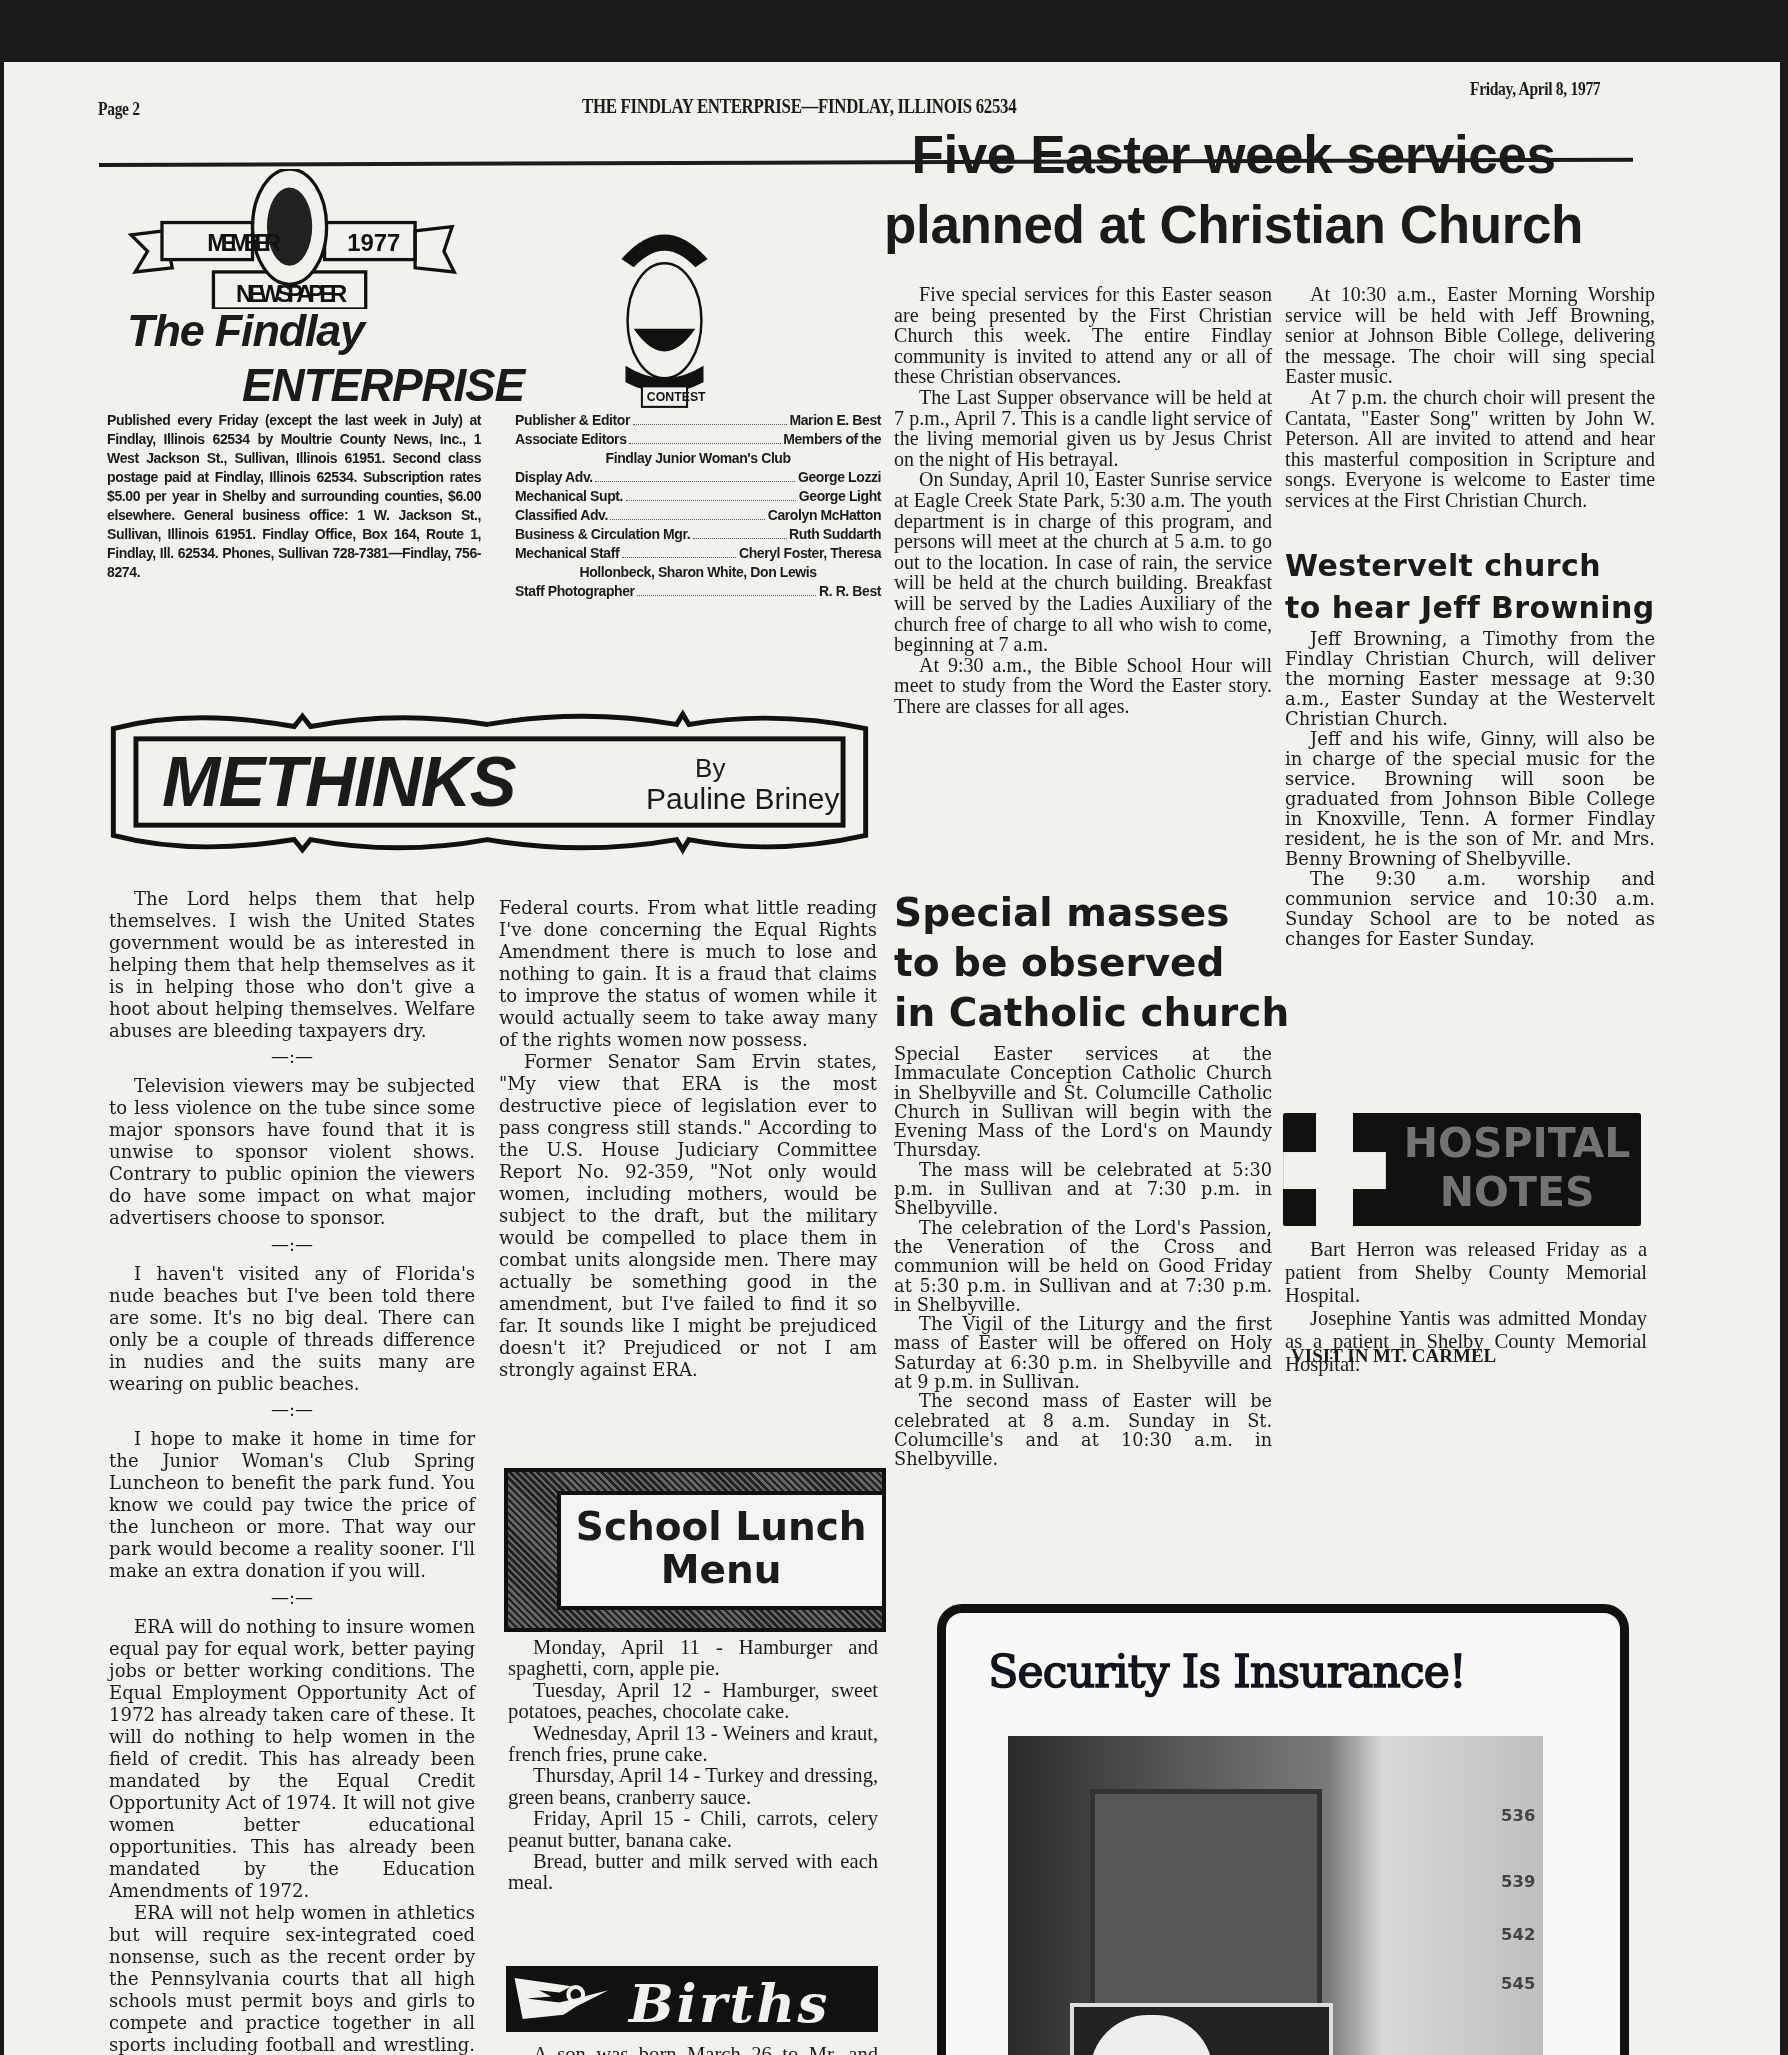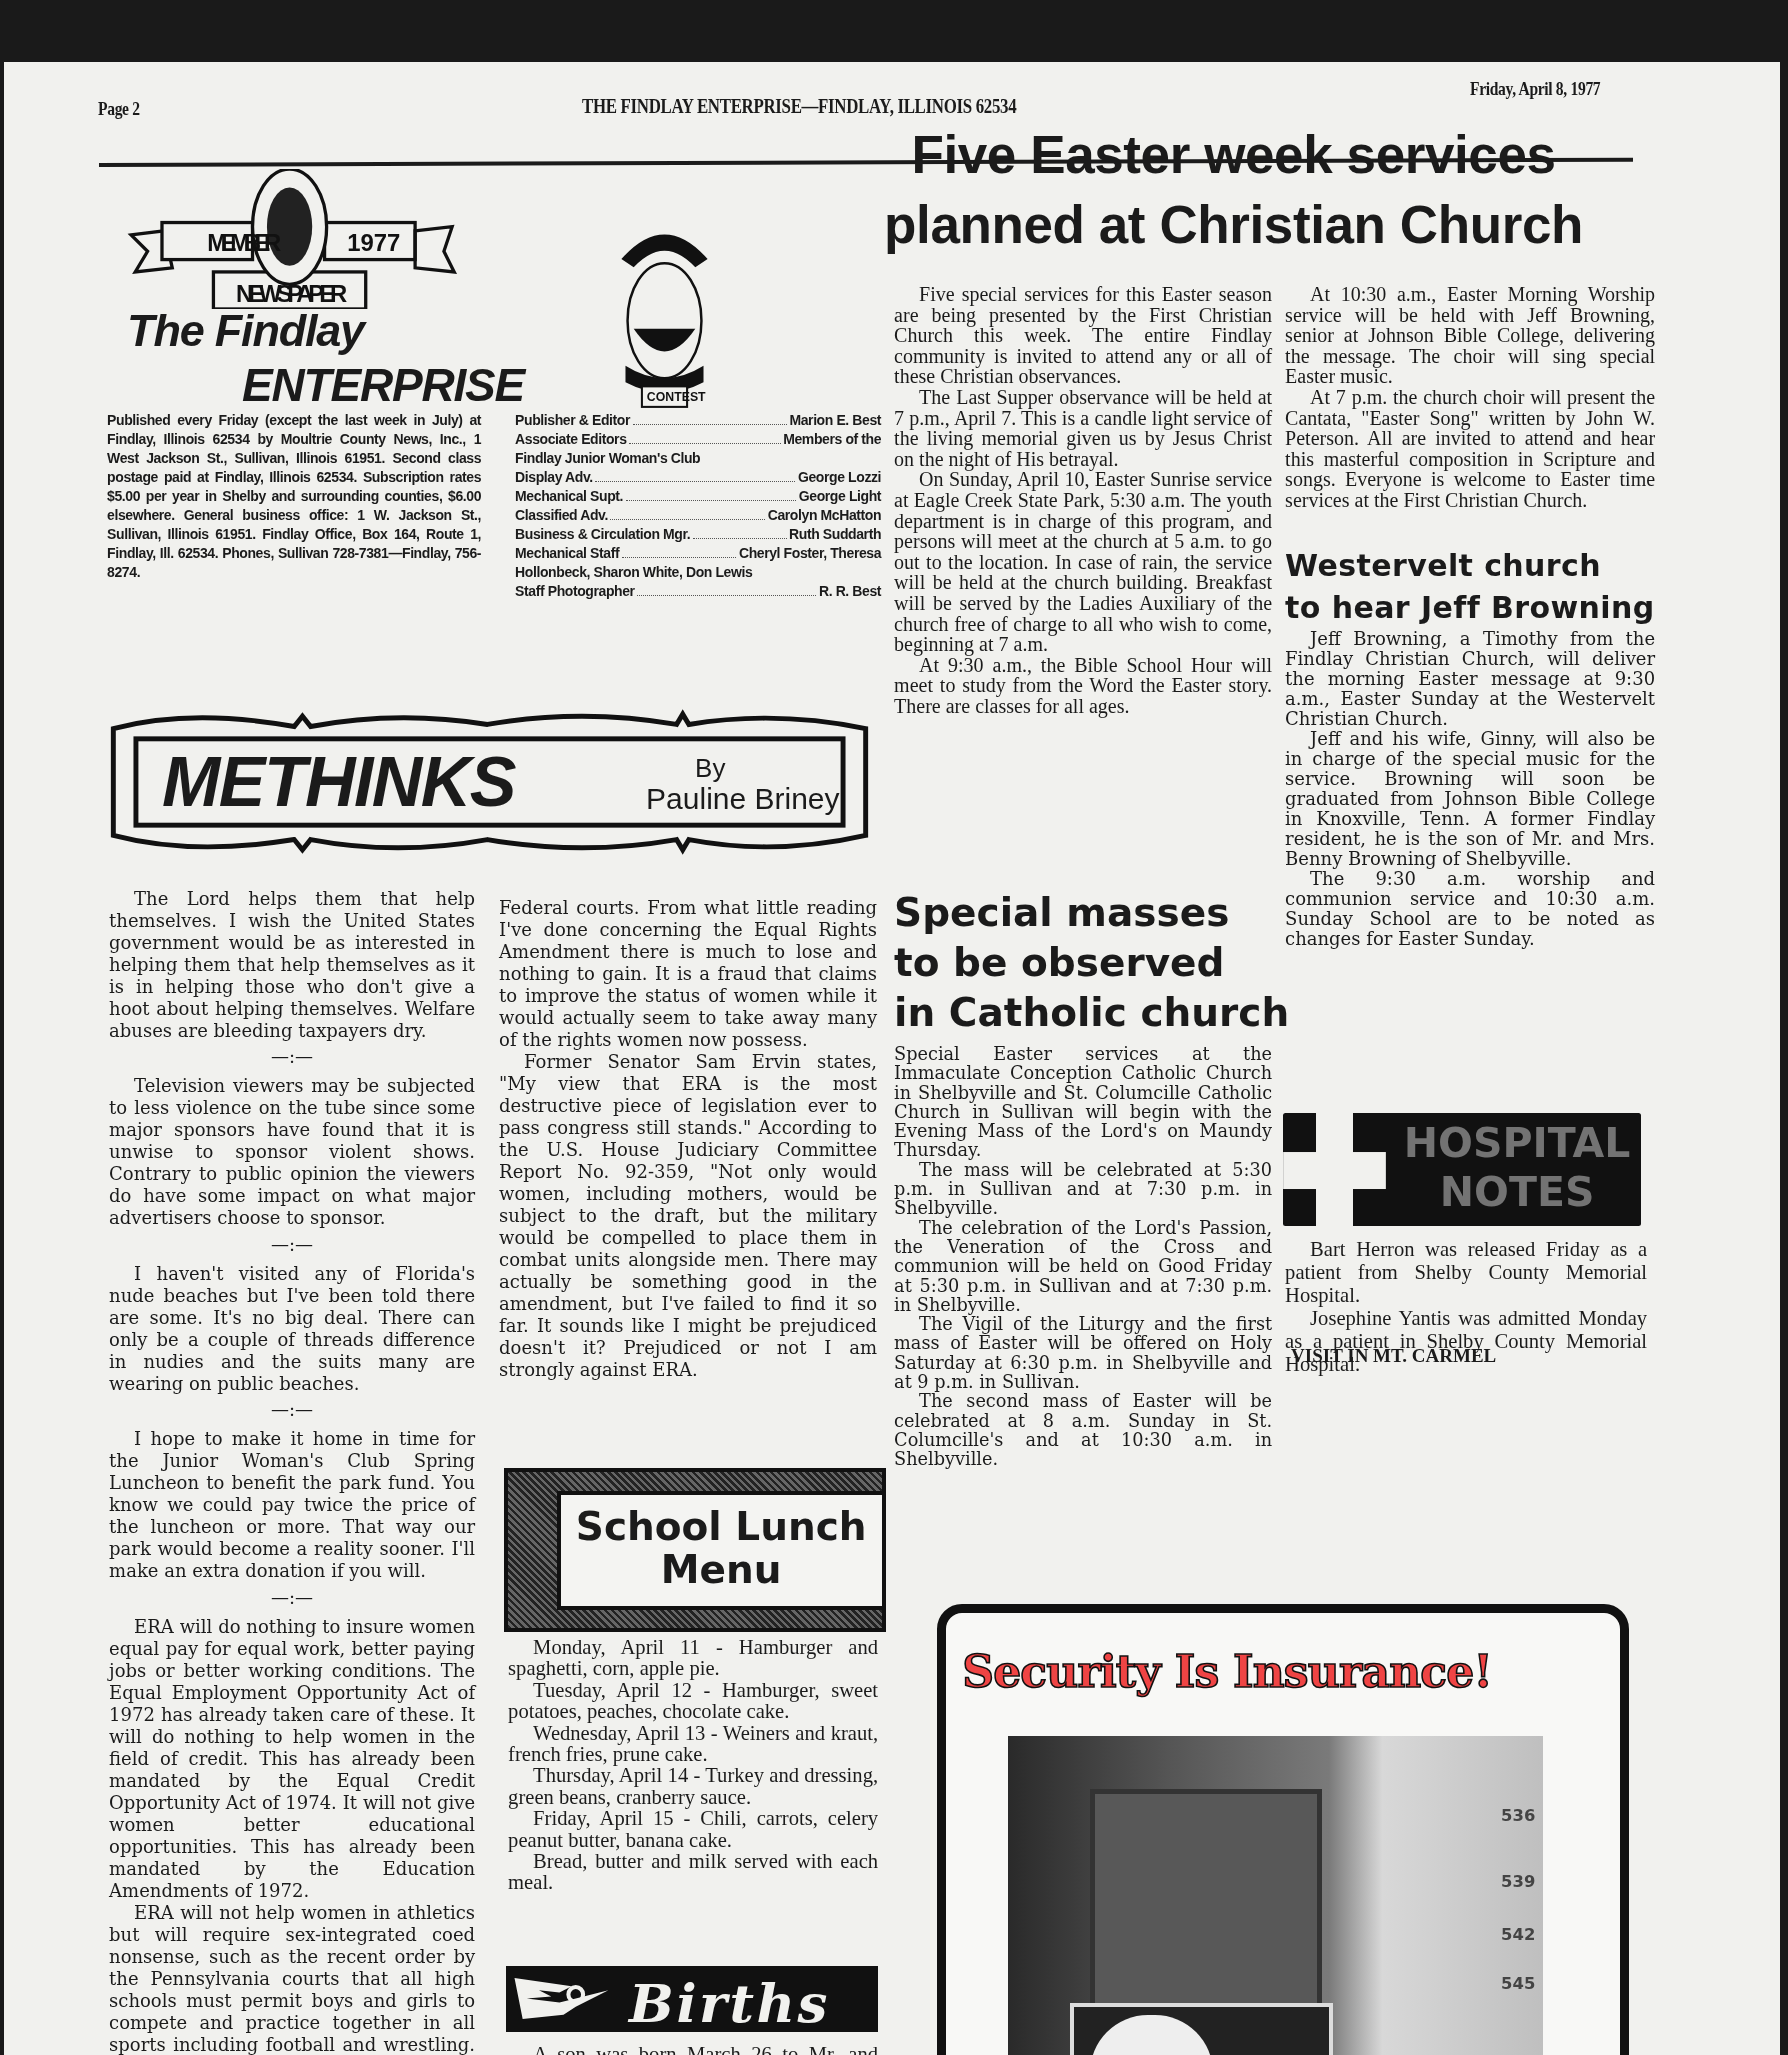--- a/index.html
+++ b/index.html
@@ -11,21 +11,21 @@
   .body-serif{font-family:"DejaVu Serif",serif;font-size:18px;line-height:22px;text-align:justify;}
   .body-serif p{margin:0;text-indent:25px;}
   .body-times{font-family:"Liberation Serif",serif;font-size:20.6px;line-height:21.4px;text-align:justify;}
   .body-times p{margin:0;text-indent:25px;}
   .sep{text-align:center;text-indent:0!important;margin:4.1px 0 7.4px 0!important;}
   .masthead-small{font-family:"Liberation Sans",sans-serif;font-weight:bold;font-size:14px;line-height:19px;letter-spacing:-0.4px;text-align:justify;}
   .staff-row{display:flex;font-family:"Liberation Sans",sans-serif;font-weight:bold;font-size:14px;line-height:19px;letter-spacing:-0.4px;}
   .staff-row .lbl{white-space:nowrap;}
   .staff-row .dots{flex:1;border-bottom:1.2px dotted #555;margin:0 2.5px 5px 2.5px;}
   .staff-row .val{white-space:nowrap;}
-  .staff-cont{text-align:left;font-family:"Liberation Sans",sans-serif;font-weight:bold;font-size:14px;line-height:19px;letter-spacing:-0.4px;}
+  .staff-cont{text-align:center;font-family:"Liberation Sans",sans-serif;font-weight:bold;font-size:14px;line-height:19px;letter-spacing:-0.4px;}
   .headline{font-family:"Liberation Sans",sans-serif;font-weight:bold;text-align:center;}
   .sans-head{font-family:"DejaVu Sans",sans-serif;font-weight:bold;}
   .hospital{background:#111;color:#f1f1ee;}
   .ad-box{border:9px solid #111;border-radius:25px;background:#f8f8f6;}
   .photo{background:repeating-linear-gradient(0deg,#3a3a3a 0 2.5px,#555 2.5px 5px);}
 </style>
 </head>
 <body>
 
 <div class="page">
@@ -218,21 +218,21 @@
     </div>
   </div>
   <div class="abs body-times" style="left:1281px;top:1176px;width:362px;font-size:20.6px;line-height:23px;">
     <p>Bart Herron was released Friday as a patient from Shelby County Memorial Hospital.</p>
     <p>Josephine Yantis was admitted Monday as a patient in Shelby County Memorial Hospital.</p>
   </div>
 
   <div class="abs" style="left:1287px;top:1283px;font-family:'Liberation Serif',serif;font-weight:bold;font-size:19px;">VISIT IN MT. CARMEL</div>
 
   <div class="abs ad-box" style="left:933px;top:1542px;width:674px;height:1242px;">
-    <div class="abs" style="left:0;top:33px;width:562px;text-align:center;font-family:'DejaVu Serif',serif;font-weight:bold;font-size:44px;color:#ef4444;-webkit-text-stroke:1.6px #111;letter-spacing:-0.8px;">Security Is Insurance!</div>
+    <div class="abs" style="left:0;top:33px;width:562px;text-align:center;font-family:'DejaVu Serif',serif;font-weight:normal;font-size:44px;color:#0f172a;-webkit-text-stroke:1.6px #111;letter-spacing:-0.8px;">Security Is Insurance!</div>
     <div class="abs photo" style="left:62px;top:123px;width:535px;height:448px;background:linear-gradient(90deg,#2a2a2a 0%,#555 30%,#7a7a7a 60%,#d8d8d8 70%,#bfbfbf 100%);">
       <div class="abs" style="left:82px;top:53px;width:222px;height:214px;border:5.8px solid #333;background:#585858;"></div>
       <div class="abs" style="left:62px;top:267px;width:255px;height:107px;border:4.1px solid #ddd;background:#222;">
         <div class="abs" style="left:16.4px;top:8.2px;width:123px;height:82px;background:#eee;border-radius:58px 58px 0 0;"></div>
       </div>
 
       <div class="abs" style="left:493px;top:70px;font-family:'DejaVu Sans',sans-serif;font-weight:bold;font-size:16.4px;color:#444;">536</div>
       <div class="abs" style="left:493px;top:136px;font-family:'DejaVu Sans',sans-serif;font-weight:bold;font-size:16.4px;color:#444;">539</div>
       <div class="abs" style="left:493px;top:189px;font-family:'DejaVu Sans',sans-serif;font-weight:bold;font-size:16.4px;color:#444;">542</div>
       <div class="abs" style="left:493px;top:238px;font-family:'DejaVu Sans',sans-serif;font-weight:bold;font-size:16.4px;color:#444;">545</div>

